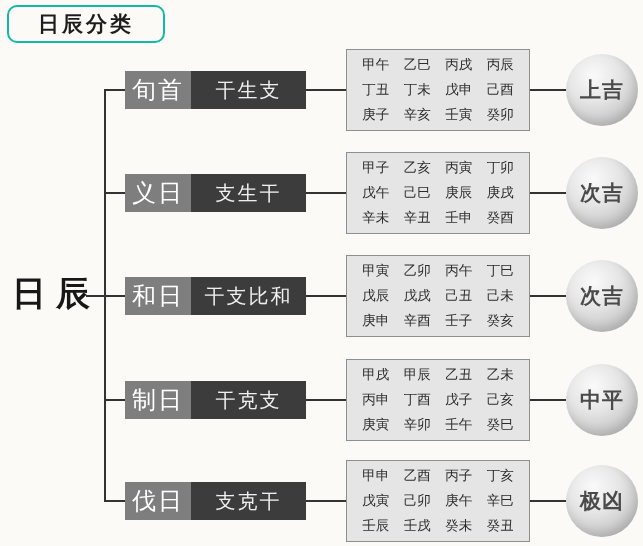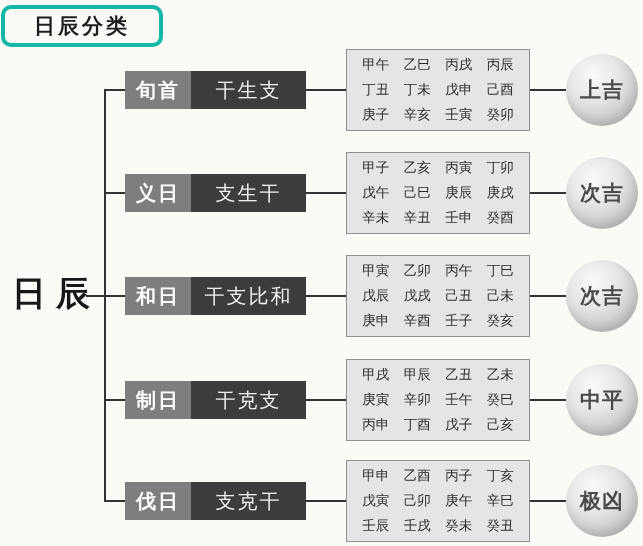--- a/index.html
+++ b/index.html
@@ -8,23 +8,23 @@
     background:#ffffff;
   }
   .canvas{
     position:relative;
     width:643px;height:546px;
     background:#fbfaf7;
     overflow:hidden;
   }
   
   .title-box{
-    position:absolute;left:1px;top:5px;
+    position:absolute;left:7px;top:5px;
     width:154px;height:34px;
-    border:4px solid #14b8a6;border-radius:10px;
+    border:2px solid #14b8a6;border-radius:10px;
     display:flex;align-items:center;justify-content:center;
     background:#fbfaf7;
   }
   .title-box span{
     font-size:21px;font-weight:700;letter-spacing:3px;color:#1c1c1c;
   }
   
   .root-label{
     position:absolute;left:8px;top:274px;width:96px;
     font-family:Liberation Serif, serif;
@@ -55,21 +55,21 @@
   .row:nth-child(2){top:152px}
   .row:nth-child(3){top:255px}
   .row:nth-child(4){top:359px}
   .row:nth-child(5){top:460px}
   .label-box{
     width:66px;height:38px;flex:none;
     background:var(--label-bg,#7e7e7e);
     display:flex;align-items:center;justify-content:center;
   }
   .label-box span{
-    color:#ffffff;font-size:20px;font-weight:700;letter-spacing:2px;
+    color:#ffffff;font-size:24px;font-weight:400;letter-spacing:2px;
   }
   .relation-box{
     width:115px;height:38px;flex:none;
     background:var(--relation-bg,#3c3c3c);
     display:flex;align-items:center;justify-content:center;
   }
   .relation-box span{
     color:#efefef;font-family:"DejaVu Serif", serif;
     font-size:20px;letter-spacing:2px;white-space:nowrap;
   }
@@ -231,31 +231,31 @@
     </div>
     <div class="hline a"></div>
     <div class="ganzhi-box">
       <div class="ganzhi-line">
         <span>甲戌</span>
         <span>甲辰</span>
         <span>乙丑</span>
         <span>乙未</span>
       </div>
       <div class="ganzhi-line">
+        <span>丙申</span>
+        <span>丁酉</span>
+        <span>戊子</span>
+        <span>己亥</span>
+      </div>
+      <div class="ganzhi-line">
         <span>庚寅</span>
         <span>辛卯</span>
         <span>壬午</span>
         <span>癸巳</span>
       </div>
-      <div class="ganzhi-line">
-        <span>丙申</span>
-        <span>丁酉</span>
-        <span>戊子</span>
-        <span>己亥</span>
-      </div>
     </div>
     <div class="hline b"></div>
     <div class="verdict-circle">
       <span>中平</span>
     </div>
   </div>
 
   <div class="row">
     <div class="label-box">
       <span>伐日</span>

